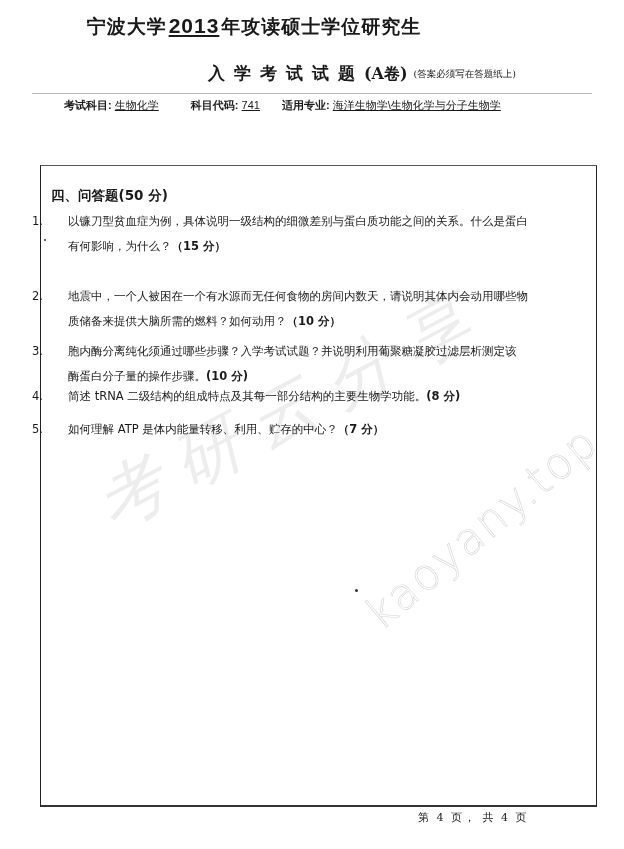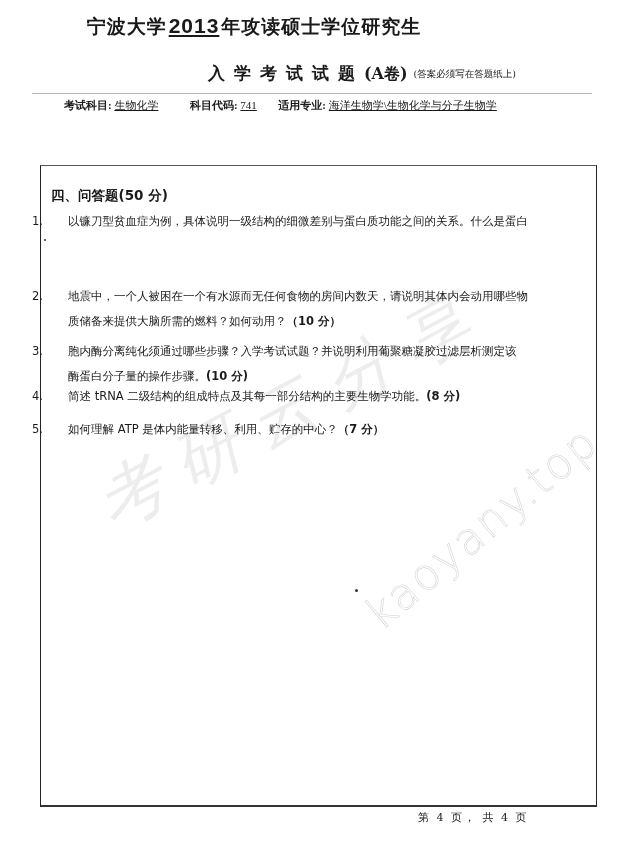--- a/index.html
+++ b/index.html
@@ -19,21 +19,21 @@
     position: absolute; top: 62px; left: 208px;
     font-size: 17px; font-weight: bold; letter-spacing: 9px; white-space: nowrap;
   }
   .title2 .paper { letter-spacing: 0; font-size: 16px; text-align: center; }
   .title2 .note { letter-spacing: 0; font-size: 9.5px; font-weight: normal; margin-left: 6px; vertical-align: 2px; }
   .hr-top {
     position: absolute; top: 93px; left: 32px; width: 560px; height: 1px; background: #b8b8b8;
   }
   .meta {
     position: absolute; top: 98px; left: 64px; font-size: 11px; white-space: nowrap;
-    font-family: Liberation Serif, serif;
+    font-family: Liberation Sans, sans-serif;
   }
   .meta .lbl { font-weight: bold; }
   .meta .val { text-decoration: underline; }
   .meta .gap { display: inline-block; width: 26px; }
   .meta .gap2 { display: inline-block; width: 16px; }
   .box {
     position: absolute; top: 165px; left: 40px; width: 555px; height: 639px;
     border: 1.5px solid #222; border-top-color: #555; border-bottom: 2px solid #333;
   }
   .section {
@@ -91,20 +91,21 @@
 
 <div class="box"></div>
 
 <div class="wm-cn">考研云分享</div>
 <div class="wm-en">kaoyany.top</div>
 
 <div class="section">四、问答题(50 分)</div>
 
 <div class="q" style="top:209px;">
   <span class="line"><span class="num">1.</span><span>以镰刀型贫血症为例，具体说明一级结构的细微差别与蛋白质功能之间的关系。什么是蛋白</span></span>
+  <span class="line cont"><span>有何影响，为什么？</span><span class="pts">（15 分）</span></span>
 </div>
 
 <div class="q" style="top:284px;">
   <span class="line"><span class="num">2.</span><span>地震中，一个人被困在一个有水源而无任何食物的房间内数天，请说明其体内会动用哪些物</span></span>
   <span class="line cont"><span>质储备来提供大脑所需的燃料？如何动用？</span><span class="pts">（10 分）</span></span>
 </div>
 
 <div class="q" style="top:339px;">
   <span class="line"><span class="num">3.</span><span>胞内酶分离纯化须通过哪些步骤？入学考试试题？并说明利用葡聚糖凝胶过滤层析测定该</span></span>
   <span class="line cont"><span>酶蛋白分子量的操作步骤。</span><span class="pts">(10 分)</span></span>

